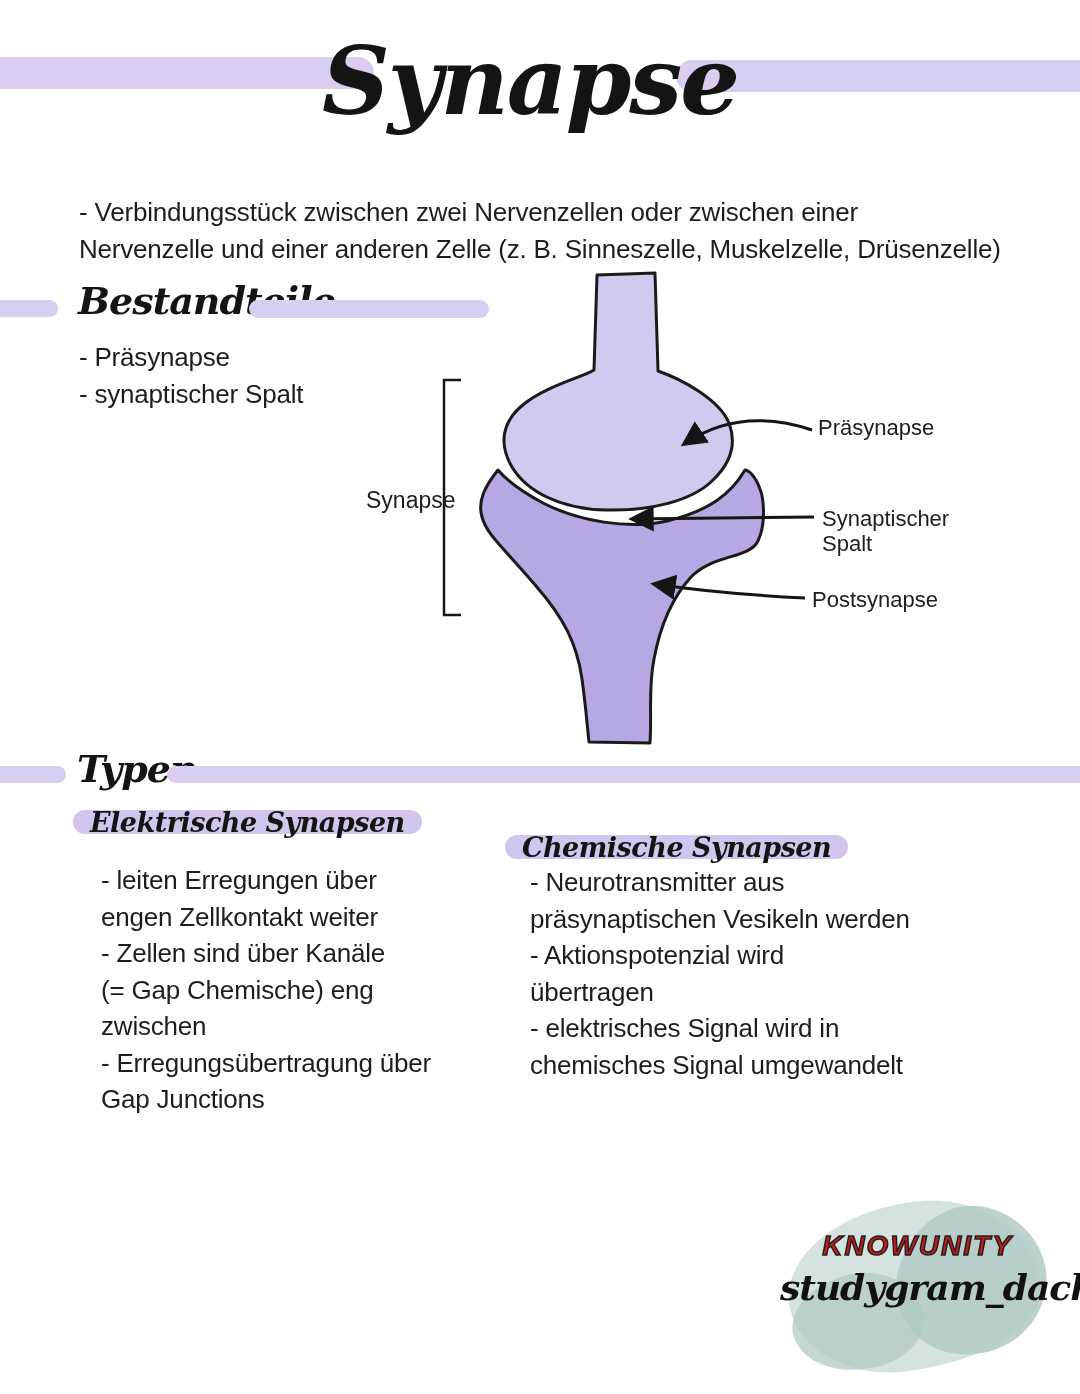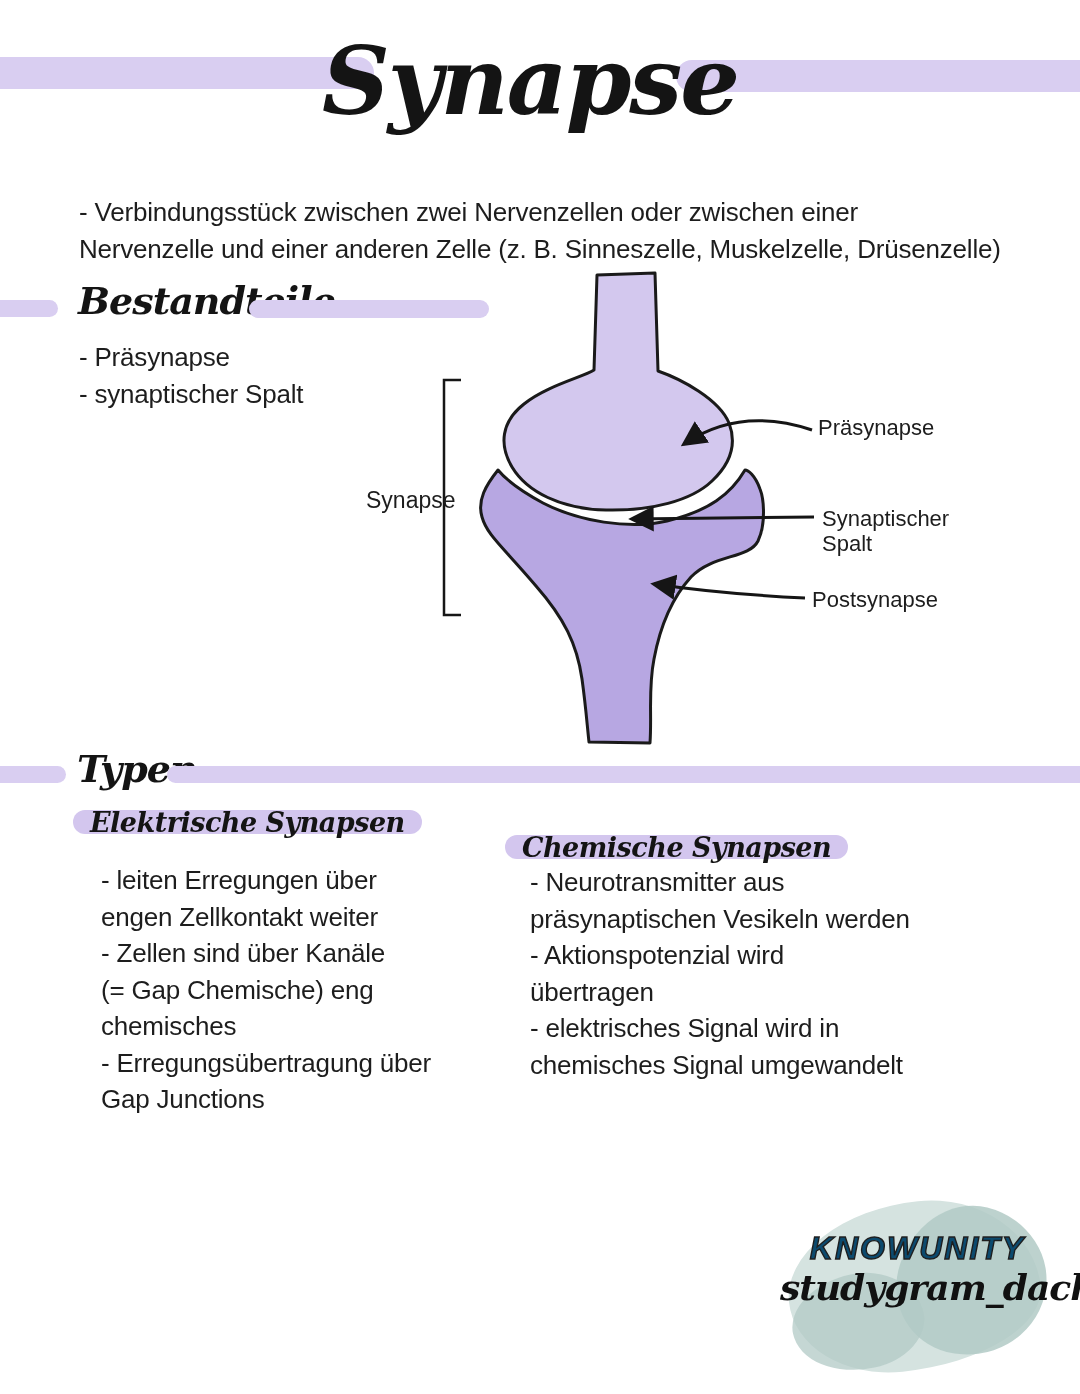--- a/index.html
+++ b/index.html
@@ -22,22 +22,22 @@
   .diagram{position:absolute;left:350px;top:258px;overflow:visible;}
   .logo{position:absolute;left:780px;top:1196px;width:275px;height:182px;}
   .blob{position:absolute;}
   .blob-a{left:8px;top:6px;width:252px;height:168px;background:#D5E3E0;
           border-radius:55% 45% 58% 42% / 52% 58% 42% 48%;transform:rotate(-6deg);}
   .blob-b{left:118px;top:10px;width:148px;height:150px;background:#B2CAC6;opacity:.85;
           border-radius:48% 52% 55% 45% / 55% 48% 52% 45%;transform:rotate(14deg);}
   .blob-c{left:12px;top:78px;width:132px;height:96px;background:#B2CAC6;opacity:.75;
           border-radius:52% 48% 45% 55% / 48% 55% 45% 52%;transform:rotate(-12deg);}
   .brand{position:absolute;left:0;top:34px;width:275px;text-align:center;
-         font-weight:700;font-size:32px;letter-spacing:2px;font-style:italic;
-         color:#0c4a6e;-webkit-text-stroke:1.4px #1e1e1e;}
+         font-weight:700;font-size:28px;letter-spacing:2px;font-style:italic;
+         color:#b91c1c;-webkit-text-stroke:1.4px #1e1e1e;}
   .handle{position:absolute;left:0;top:70px;width:275px;text-align:center;
           font-family:"DejaVu Serif", serif;font-style:italic;font-weight:700;
           font-size:36px;color:#111;letter-spacing:-1px;}
   svg text{font-family:"Liberation Sans", sans-serif;fill:#1d1d1d;}
 </style>
 </head>
 <body>
 
 <div class="page">
 
@@ -92,21 +92,21 @@
   <div class="bar" style="left:167px;top:766px;width:937px;height:17px;"></div>
 
   <div class="pill" style="left:73px;top:810px;">
     <span>Elektrische Synapsen</span>
   </div>
   <div class="list" style="left:101px;top:862px;">
     <div class="body-text">- leiten Erregungen über</div>
     <div class="body-text">engen Zellkontakt weiter</div>
     <div class="body-text">- Zellen sind über Kanäle</div>
     <div class="body-text">(= Gap Chemische) eng</div>
-    <div class="body-text">chemisches</div>
+    <div class="body-text">zwischen</div>
     <div class="body-text">- Erregungsübertragung über</div>
     <div class="body-text">Gap Junctions</div>
   </div>
 
   <div class="pill" style="left:505px;top:835px;">
     <span>Chemische Synapsen</span>
   </div>
   <div class="list" style="left:530px;top:864px;">
     <div class="body-text">- Neurotransmitter aus</div>
     <div class="body-text">präsynaptischen Vesikeln werden</div>

